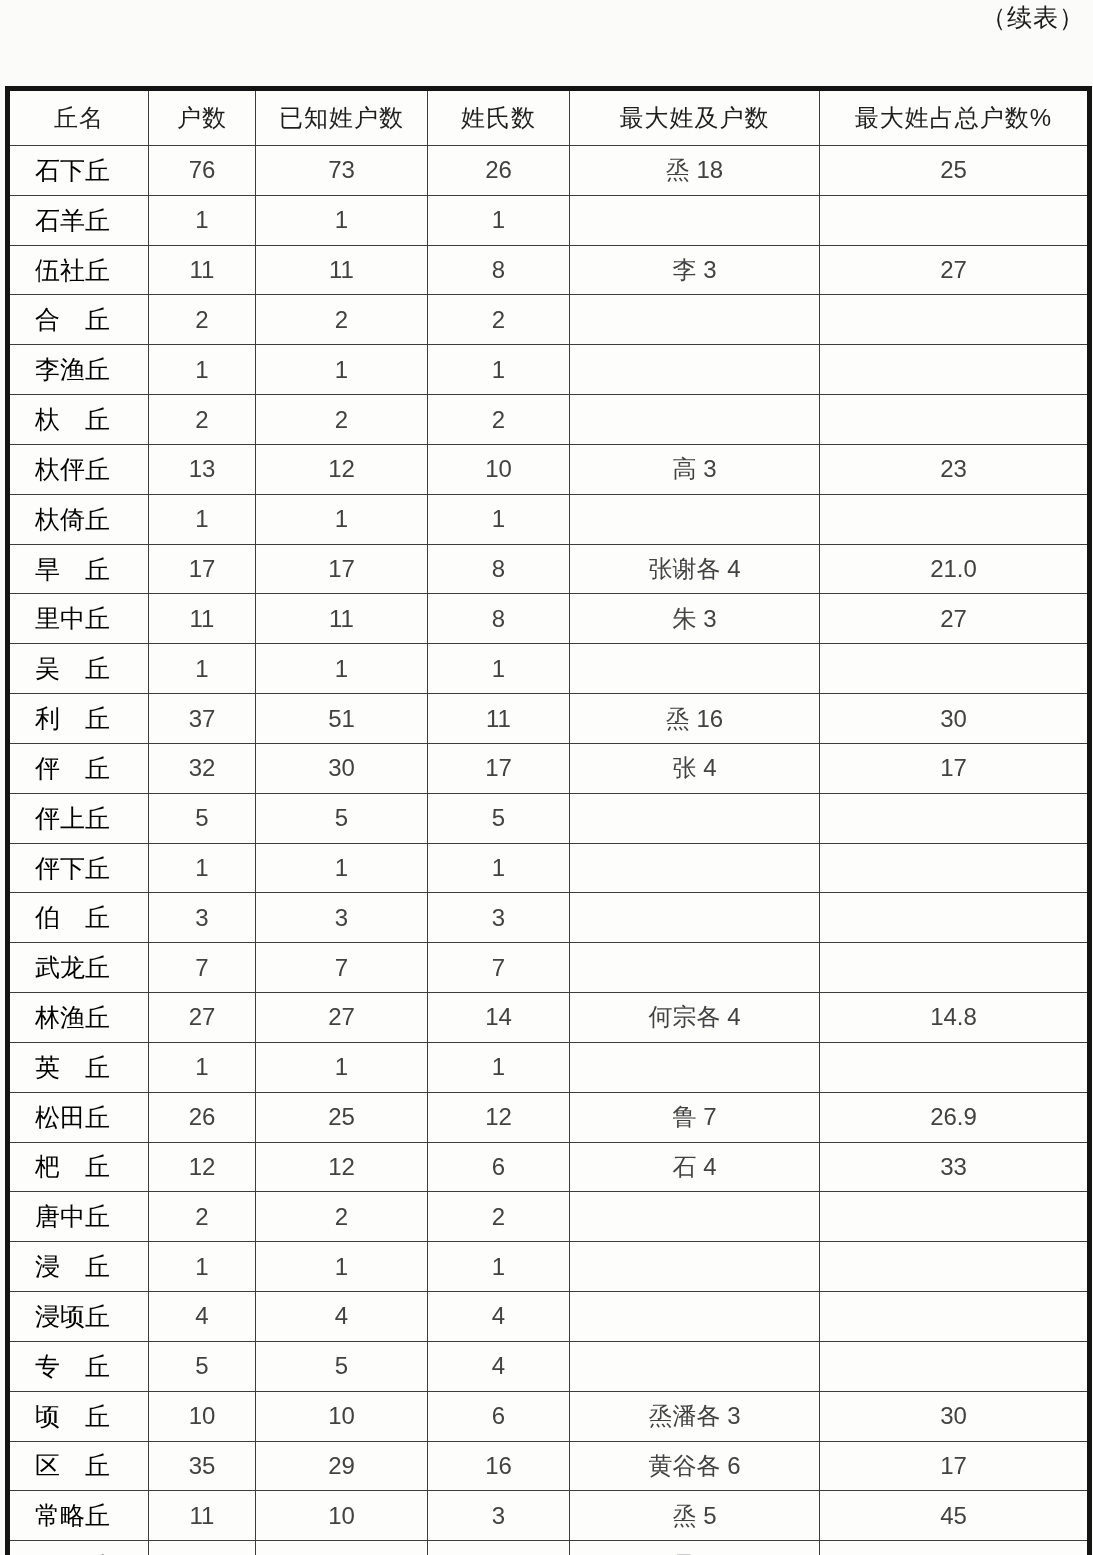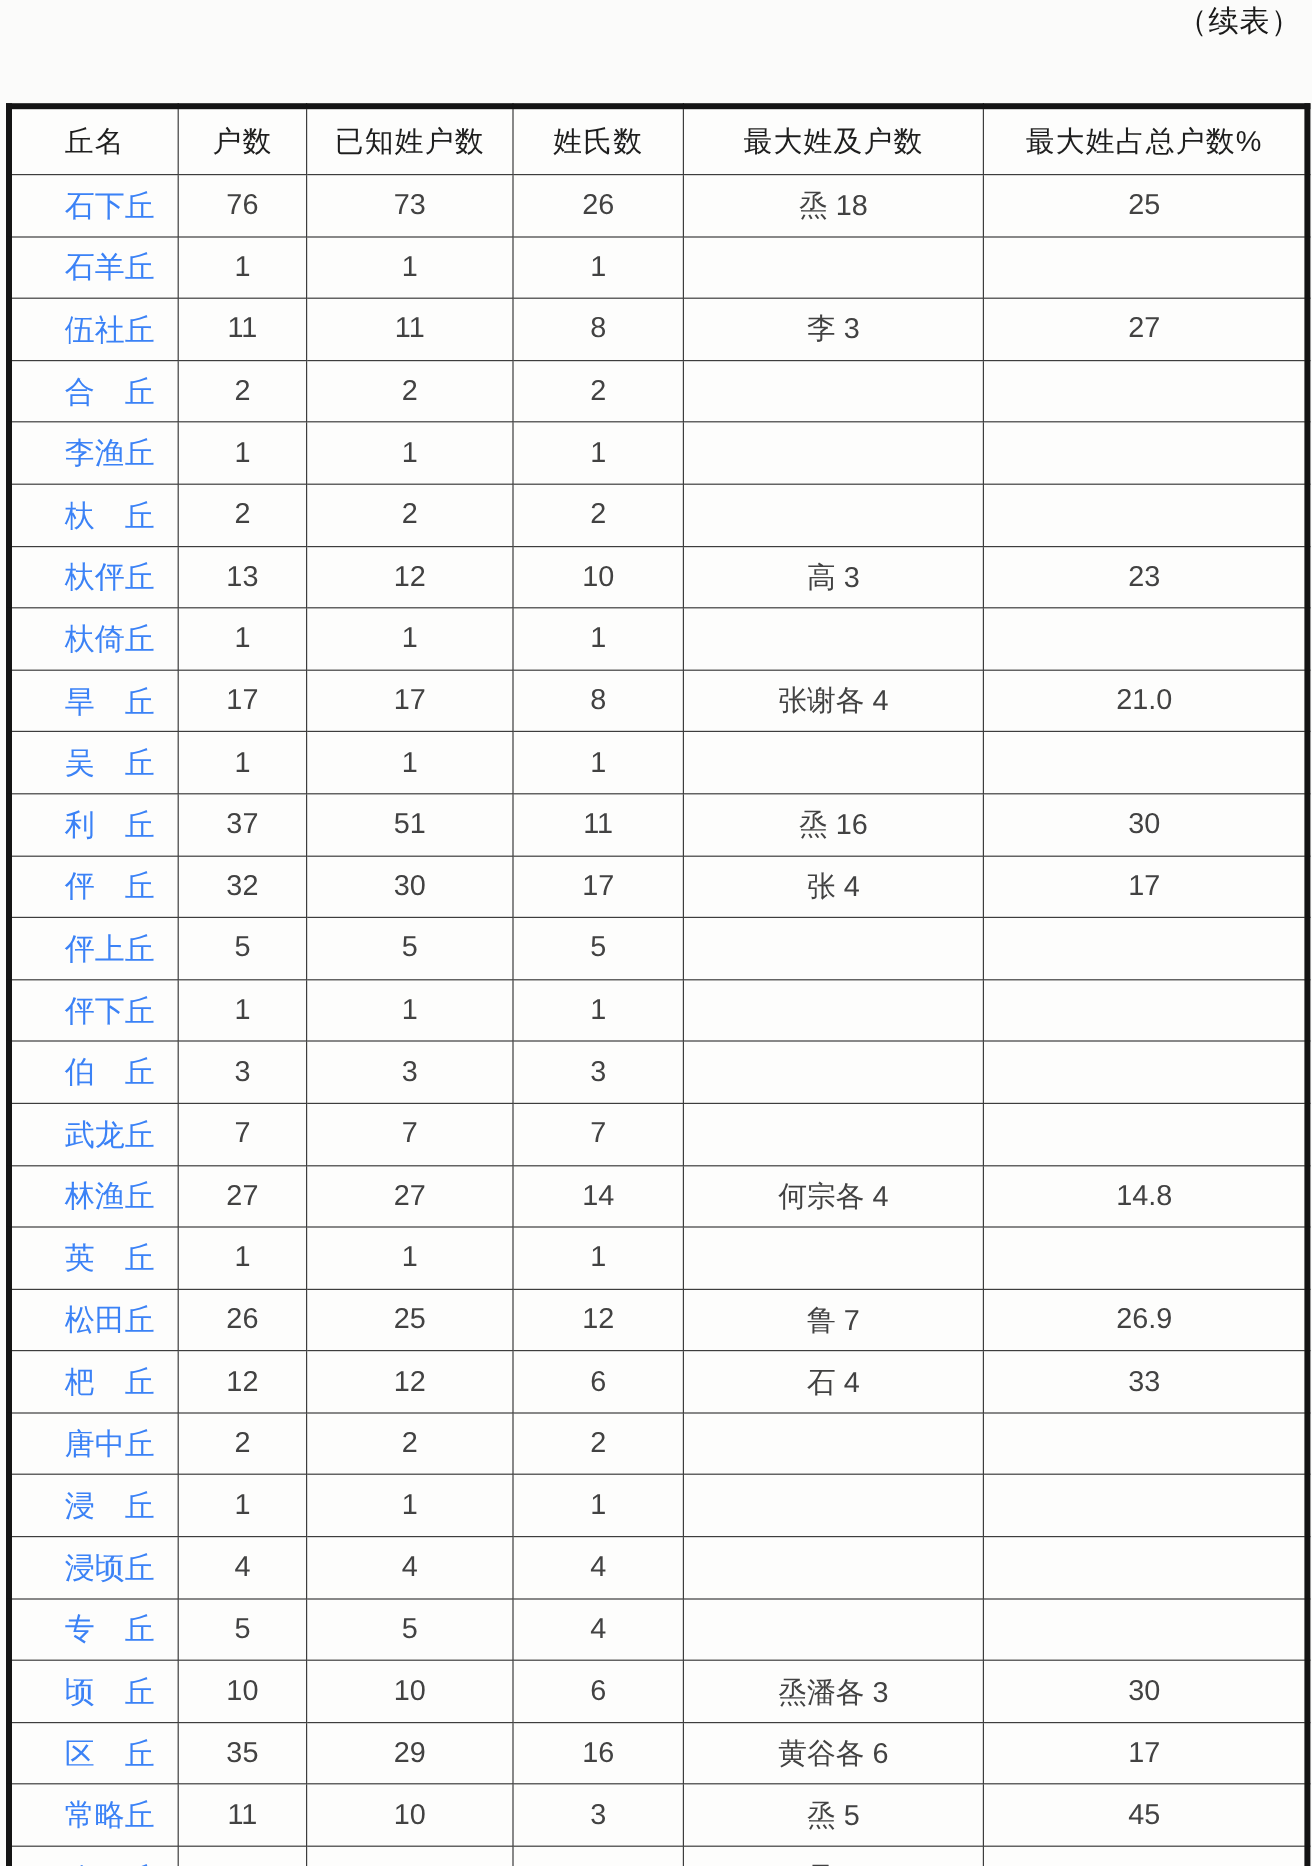--- a/index.html
+++ b/index.html
@@ -47,24 +47,24 @@
     font-size: 24px;
     font-weight: normal;
     color: #1e1e1e;
     letter-spacing: 1px;
   }
   .stat-table td {
     font-size: 24px;
     color: #424242;
   }
   .stat-table td.name-cell {
-    text-align: center;
+    text-align: left;
     padding-left: 25px;
     font-size: 25px;
-    color: #3b82f6;
+    color: #000000;
   }
 </style>
 </head>
 <body>
 
 <div class="page">
 
   <div class="continued">（续表）</div>
 
   <table class="stat-table">
@@ -153,20 +153,28 @@
         </tr>
         <tr>
           <td class="name-cell">旱　丘</td>
           <td>17</td>
           <td>17</td>
           <td>8</td>
           <td>张谢各 4</td>
           <td>21.0</td>
         </tr>
         <tr>
+          <td class="name-cell">里中丘</td>
+          <td>11</td>
+          <td>11</td>
+          <td>8</td>
+          <td>朱 3</td>
+          <td>27</td>
+        </tr>
+        <tr>
           <td class="name-cell">吴　丘</td>
           <td>1</td>
           <td>1</td>
           <td>1</td>
           <td></td>
           <td></td>
         </tr>
         <tr>
           <td class="name-cell">利　丘</td>
           <td>37</td>

